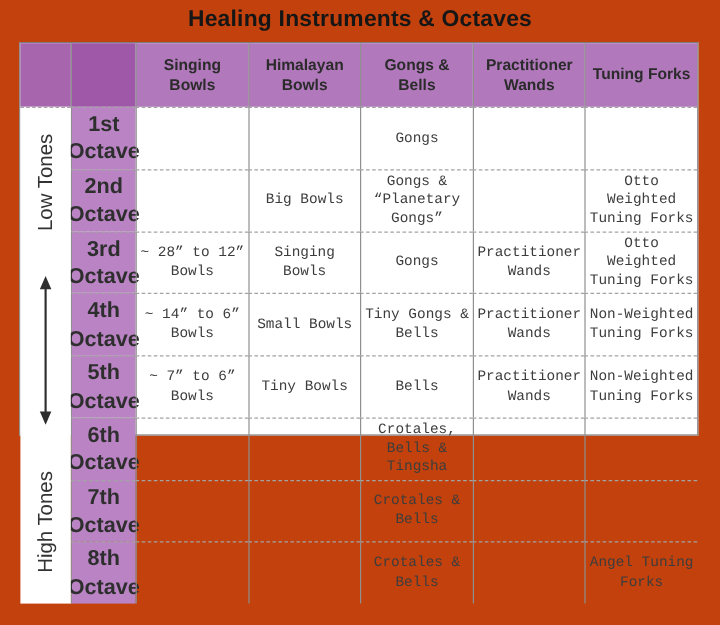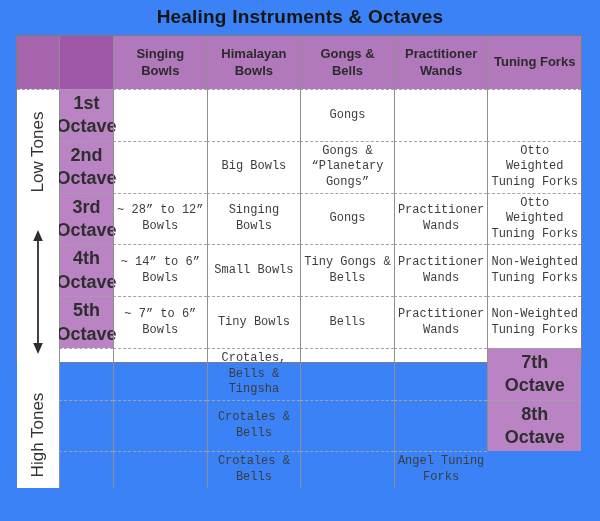--- a/index.html
+++ b/index.html
@@ -1,18 +1,18 @@
 <!DOCTYPE html>
 <html><head>
 <meta charset="utf-8">
 <style>
   html,body { margin:0; padding:0; }
   body { font-family: "Liberation Sans", sans-serif; background:#ffffff; }
   .canvas {
-    position:relative; width:600px; height:521px; background:#3b82f6; overflow:hidden;
+    position:relative; width:600px; height:521px; background:#c2410c; overflow:hidden;
   }
   .title {
     position:absolute; top:6px; left:0; width:600px;
     text-align:center; font-size:19px; font-weight:bold; color:#161616;
     letter-spacing:0.2px;
   }
   .table {
     position:absolute; left:16px; top:35px; width:566px; height:328px;
     display:grid;
     grid-template-columns:42px 54px repeat(5, 1fr);
@@ -111,20 +111,21 @@
     <div class="cell body-cell v d">Practitioner Wands</div>
     <div class="cell body-cell v d">Non-Weighted Tuning Forks</div>
 
     <div class="cell octave-cell v d">5th Octave</div>
     <div class="cell body-cell v d">~ 7” to 6” Bowls</div>
     <div class="cell body-cell v d">Tiny Bowls</div>
     <div class="cell body-cell v d">Bells</div>
     <div class="cell body-cell v d">Practitioner Wands</div>
     <div class="cell body-cell v d">Non-Weighted Tuning Forks</div>
 
+    <div class="cell octave-cell v d">6th Octave</div>
     <div class="cell body-cell v d"></div>
     <div class="cell body-cell v d"></div>
     <div class="cell body-cell v d">Crotales, Bells &amp; Tingsha</div>
     <div class="cell body-cell v d"></div>
     <div class="cell body-cell v d"></div>
 
     <div class="cell octave-cell v d">7th Octave</div>
     <div class="cell body-cell v d"></div>
     <div class="cell body-cell v d"></div>
     <div class="cell body-cell v d">Crotales &amp; Bells</div>

